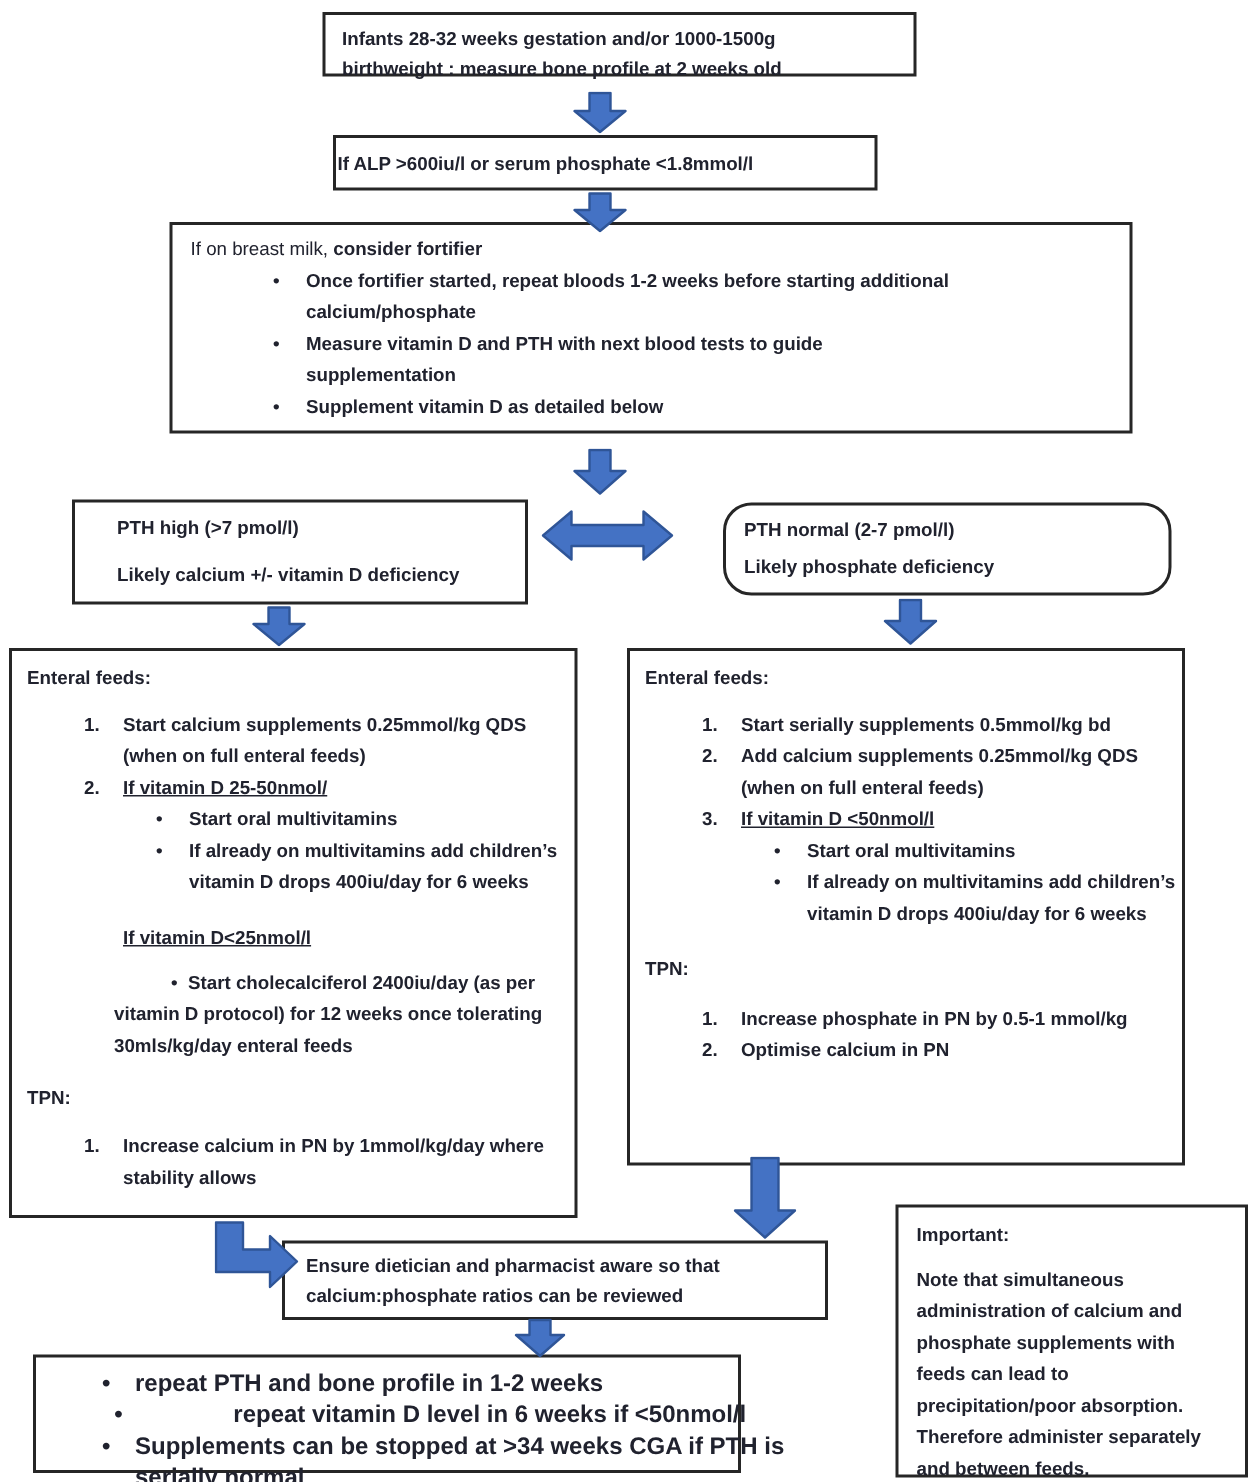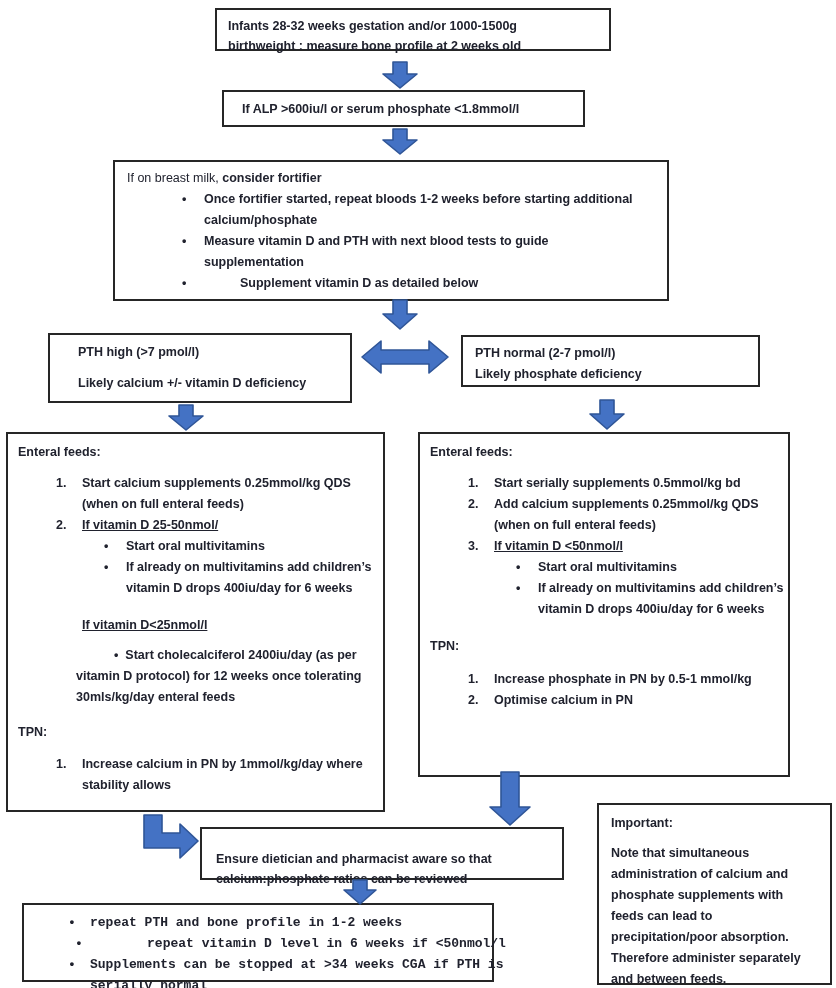--- a/index.html
+++ b/index.html
@@ -31,50 +31,50 @@
 </head>
 <body>
 
 <div class="canvas">
 
   <div class="bx pad" style="left:215px;top:8px;width:396px;height:43px;line-height:20px;">
     <div>Infants 28-32 weeks gestation and/or 1000-1500g</div>
     <div>birthweight : measure bone profile at 2 weeks old</div>
   </div>
 
-  <div class="bx" style="left:222px;top:90px;width:363px;height:37px;padding:7px 18px;">
+  <div class="bx" style="left:222px;top:90px;width:363px;height:37px;padding:7px 1px;">
     <div>If ALP &gt;600iu/l or serum phosphate &lt;1.8mmol/l</div>
   </div>
 
-  <div class="bx" style="left:113px;top:160px;width:556px;height:141px;padding:6px 12px;">
+  <div class="bx" style="left:113px;top:148px;width:642px;height:141px;padding:6px 12px;">
     <div>
       <span class="plain">If on breast milk, </span><span>consider fortifier</span>
     </div>
     <div style="margin-left:55px;">
       <div class="brow" style="width:472px;">
         <span class="dot"></span>
         <span>Once fortifier started, repeat bloods 1-2 weeks before starting additional calcium/phosphate</span>
       </div>
       <div class="brow" style="width:440px;">
         <span class="dot"></span>
         <span>Measure vitamin D and PTH with next blood tests to guide supplementation</span>
       </div>
-      <div class="brow" style="width:440px;gap:36px;">
+      <div class="brow" style="width:440px;">
         <span class="dot"></span>
         <span>Supplement vitamin D as detailed below</span>
       </div>
     </div>
   </div>
 
   <div class="bx colflex" style="left:48px;top:333px;width:304px;height:70px;padding:7px 28px;">
     <div>PTH high (&gt;7 pmol/l)</div>
     <div>Likely calcium +/- vitamin D deficiency</div>
   </div>
 
-  <div class="bx colflex" style="left:461px;top:335px;width:299px;height:52px;padding:6px 12px;">
+  <div class="bx colflex" style="left:482px;top:335px;width:299px;height:62px;padding:6px 12px;border-radius:19px;">
     <div>PTH normal (2-7 pmol/l)</div>
     <div>Likely phosphate deficiency</div>
   </div>
 
   <div class="bx" style="left:6px;top:432px;width:379px;height:380px;padding:8px 10px;">
     <div>Enteral feeds:</div>
     <div style="margin-left:38px;margin-top:10px;">
       <div class="nrow">
         <span>1.</span>
         <span style="width:302px;">Start calcium supplements 0.25mmol/kg QDS (when on full enteral feeds)</span>
@@ -139,26 +139,26 @@
         <span>1.</span>
         <span style="width:300px;">Increase phosphate in PN by 0.5-1 mmol/kg</span>
       </div>
       <div class="nrow">
         <span>2.</span>
         <span>Optimise calcium in PN</span>
       </div>
     </div>
   </div>
 
-  <div class="bx" style="left:200px;top:827px;width:364px;height:53px;padding:20px 14px;line-height:20px;">
+  <div class="bx" style="left:188px;top:827px;width:364px;height:53px;padding:5px 14px;line-height:20px;">
     <div>Ensure dietician and pharmacist aware so that</div>
     <div>calcium:phosphate ratios can be reviewed</div>
   </div>
 
-  <div class="bx" style="left:22px;top:903px;width:472px;height:79px;padding:7px 8px;font-size:13px;font-family:Liberation Mono, monospace;">
+  <div class="bx" style="left:22px;top:903px;width:472px;height:79px;padding:7px 8px;font-size:16px;">
     <div style="margin-left:36px;">
       <div class="brow" style="width:495px;">
         <span class="dot"></span>
         <span>repeat PTH and bone profile in 1-2 weeks</span>
       </div>
       <div class="brow" style="width:495px;text-align:center;">
         <span class="dot"></span>
         <span>repeat vitamin D level in 6 weeks if &lt;50nmol/l</span>
       </div>
       <div class="brow" style="width:495px;">

